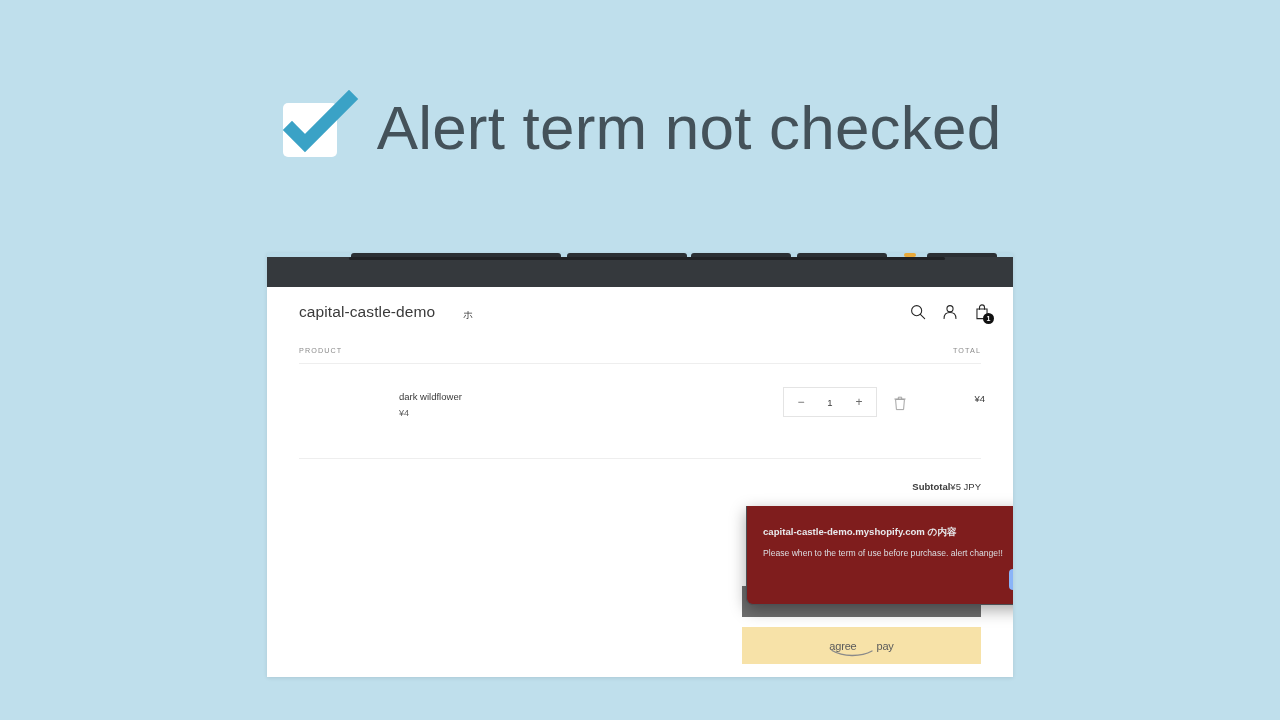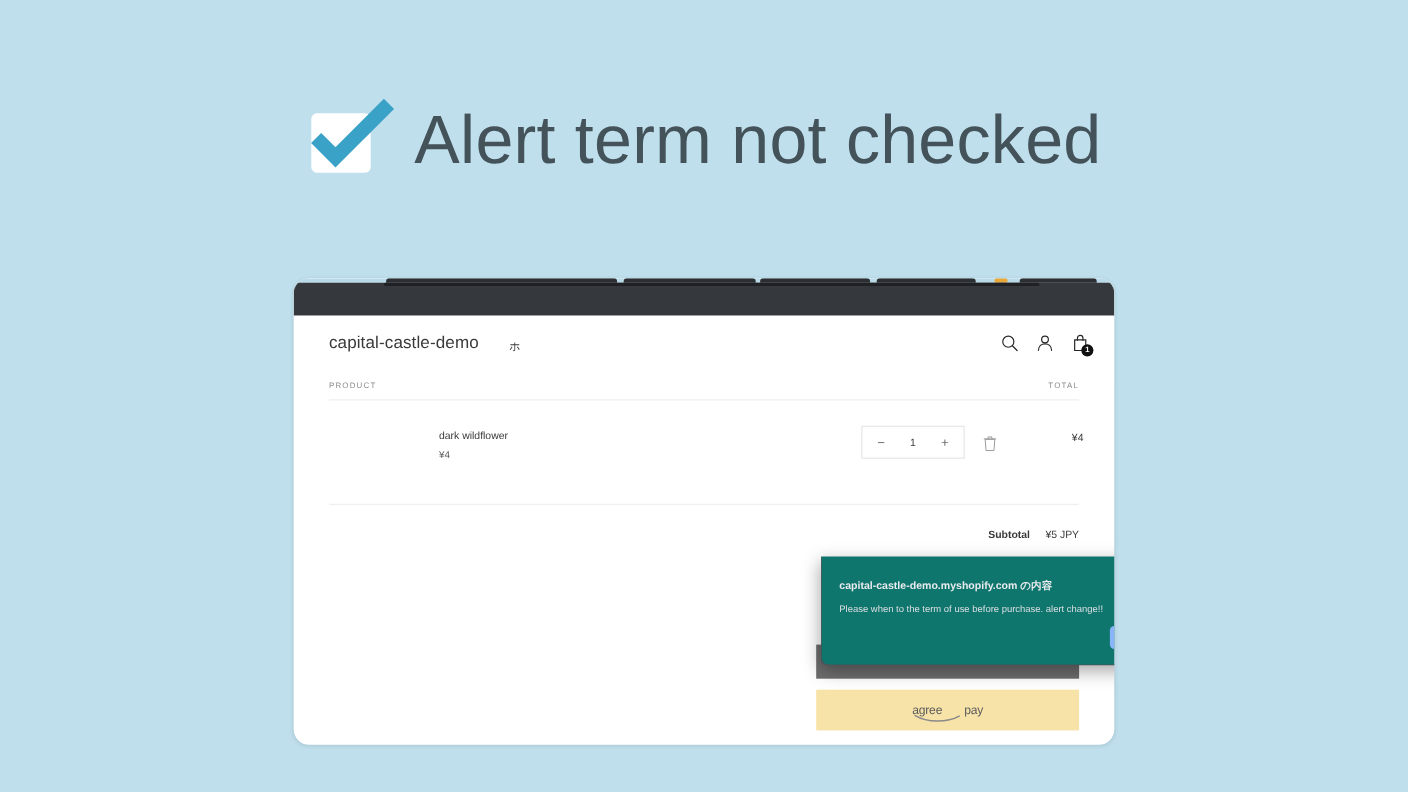--- a/index.html
+++ b/index.html
@@ -62,21 +62,20 @@
   
   .shot {
     position: absolute;
     left: 267px;
     top: 253px;
     width: 746px;
     height: 424px;
     background: #ffffff;
     overflow: hidden;
     box-shadow: 0 1px 4px rgba(0,0,0,0.10);
-    border-radius: 14px;
   }
 
   
   .chrome-sliver {
     position: absolute;
     left: 0;
     top: 0;
     width: 746px;
     height: 4px;
     background: #b9dbe9;
@@ -275,21 +274,21 @@
     position: absolute;
     right: 32px;
     top: 228px;
     width: 420px;
     text-align: right;
   }
   .subtotal-line {
     font-size: 9.5px;
     color: #3a3a3a;
   }
-  .subtotal-label { font-weight: 700; margin-right: 14px; }
+  .subtotal-label { font-weight: 700; }
   .tax-note {
     margin-top: 15px;
     font-size: 8px;
     color: #6f6f6f;
   }
 
   .agree-row {
     position: absolute;
     right: 32px;
     top: 296px;
@@ -355,21 +354,21 @@
     height: 8px;
   }
 
   
   .alert {
     position: absolute;
     left: 479px;
     top: 253px;
     width: 332px;
     height: 99px;
-    background: #0f766e;
+    background: #7f1d1d;
     border: 1px solid #4c5054;
     border-top: none;
     border-radius: 0 0 7px 7px;
     box-shadow: 0 5px 16px rgba(0,0,0,0.35);
     box-sizing: border-box;
   }
   .alert-origin {
     position: absolute;
     left: 16px;
     top: 20px;

